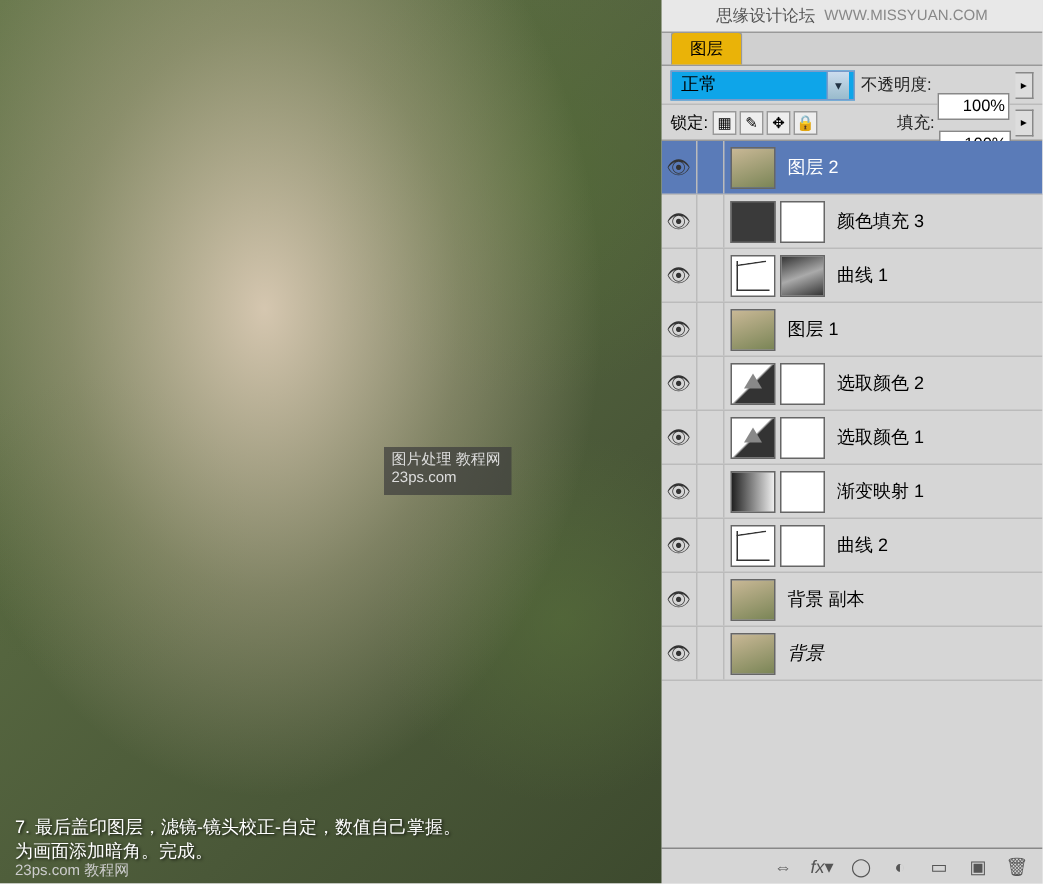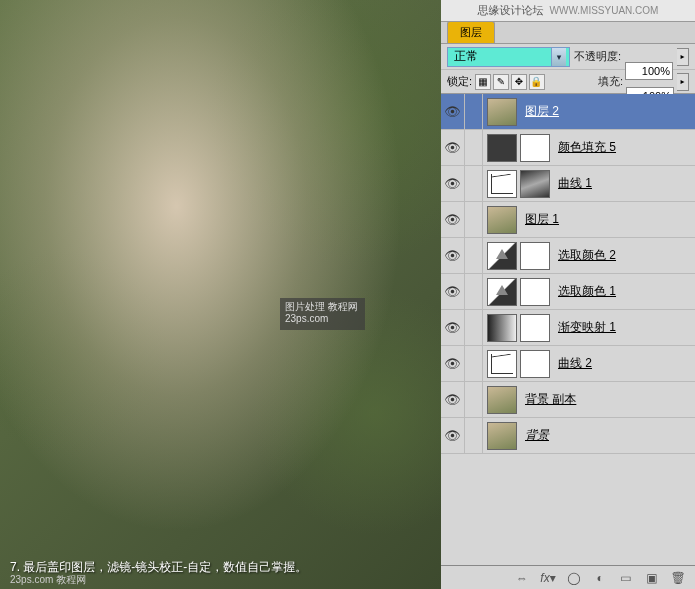--- a/index.html
+++ b/index.html
@@ -1,29 +1,29 @@
 <!DOCTYPE html>
 <html><head>
 <meta charset="utf-8">
 <style>
 * { margin: 0; padding: 0; box-sizing: border-box; }
 body { width: 695px; height: 589px; display: flex; font-family: "SimSun", sans-serif; font-size: 12px; background: #ededed; overflow: hidden; }
 .photo-area { width: 441px; height: 589px; position: relative; background: linear-gradient(135deg, #6b7a4f 0%, #5a6b42 30%, #4a5838 70%, #3d4a2e 100%); }
 .photo-overlay { position: absolute; inset: 0; background: radial-gradient(ellipse at 40% 35%, rgba(235,215,195,0.85) 0%, rgba(200,185,160,0.4) 35%, transparent 60%); }
 .leaves { position: absolute; inset: 0; background: radial-gradient(circle at 80% 20%, rgba(85,110,55,0.6) 0%, transparent 25%), radial-gradient(circle at 15% 60%, rgba(75,95,50,0.5) 0%, transparent 20%), radial-gradient(circle at 85% 70%, rgba(90,115,60,0.55) 0%, transparent 22%); }
-.watermark-box { position: absolute; top: 298px; left: 280px; width: 85px; height: 32px; background: rgba(60,60,60,0.7); color: #ddd; font-size: 10px; padding: 3px 5px; line-height: 12px; }
+.watermark-box { position: absolute; top: 298px; left: 256px; width: 85px; height: 32px; background: rgba(60,60,60,0.7); color: #ddd; font-size: 10px; padding: 3px 5px; line-height: 12px; }
 .caption { position: absolute; bottom: 14px; left: 10px; color: #fff; font-size: 12px; line-height: 16px; text-shadow: 1px 1px 2px rgba(0,0,0,0.8); }
 .caption-url { position: absolute; bottom: 2px; left: 10px; color: #ccc; font-size: 10px; margin-top: 28px; }
 .panel { width: 254px; height: 589px; background: #d6d6d6; display: flex; flex-direction: column; }
 .title-bar { height: 22px; background: #e8e8e8; border-bottom: 1px solid #999; display: flex; align-items: center; justify-content: center; gap: 6px; font-size: 11px; color: #555; }
 .title-url { color: #888; font-size: 10px; }
 .tab-bar { height: 22px; display: flex; align-items: flex-end; padding-left: 6px; border-bottom: 1px solid #999; background: #d0d0d0; }
 .tab { padding: 3px 12px; background: #eab308; border: 1px solid #999; border-bottom: none; border-radius: 3px 3px 0 0; font-size: 11px; }
 .options-row { height: 26px; display: flex; align-items: center; padding: 0 6px; gap: 4px; border-bottom: 1px solid #bbb; }
-.blend-select { flex: 1; height: 20px; border: 1px solid #7a9ac9; background: #5eead4; display: flex; align-items: center; justify-content: space-between; padding: 0 3px 0 6px; font-size: 12px; }
+.blend-select { flex: 1; height: 20px; border: 1px solid #7a9ac9; background: #0ea5e9; display: flex; align-items: center; justify-content: space-between; padding: 0 3px 0 6px; font-size: 12px; }
 .dd-arrow { width: 15px; height: 18px; background: linear-gradient(#cde, #9bc); border-left: 1px solid #7a9ac9; display: flex; align-items: center; justify-content: center; color: #234; font-size: 9px; }
 .opt-label { font-size: 11px; color: #222; }
 .pct-input { width: 48px; height: 18px; border: 1px solid #888; background: #fff; text-align: right; padding-right: 2px; display: flex; align-items: center; justify-content: flex-end; font-size: 11px; margin-top: 28px; }
 .pct-btn { width: 12px; height: 18px; background: #ddd; border: 1px solid #888; border-left: none; font-size: 8px; display: flex; align-items: center; justify-content: center; }
 .lock-row { height: 24px; display: flex; align-items: center; padding: 0 6px; gap: 3px; border-bottom: 1px solid #999; font-size: 11px; }
 .lock-icons { display: flex; gap: 2px; }
 .lock-icon { width: 16px; height: 16px; border: 1px solid #999; background: #eee; display: flex; align-items: center; justify-content: center; font-size: 10px; }
 .layers-list { flex: 1; overflow-y: auto; background: #d6d6d6; }
 .layer-row { height: 36px; display: flex; align-items: center; border-bottom: 1px solid #bbb; background: #d6d6d6; }
 .layer-row.selected { background: #5a7bb8; color: #fff; }
@@ -34,38 +34,39 @@
 .thumb.img { background: linear-gradient(160deg, #c9b896 0%, #7a8556 100%); }
 .thumb.solid { background: #3a3a3a; }
 .thumb.curves { background: #fff; position: relative; }
 .thumb.curves::after { content: ""; position: absolute; inset: 3px; border-left: 1px solid #333; border-bottom: 1px solid #333; }
 .thumb.curves::before { content: ""; position: absolute; left: 4px; right: 4px; top: 4px; bottom: 4px; border-top: 1.5px solid #333; border-radius: 0 0 0 20px; transform: rotate(-8deg); }
 .thumb.selcolor { background: linear-gradient(135deg, #fff 0%, #fff 48%, #333 52%, #333 100%); position: relative; }
 .thumb.selcolor::after { content: ""; position: absolute; left: 8px; top: 6px; width: 0; height: 0; border-left: 6px solid transparent; border-right: 6px solid transparent; border-bottom: 10px solid #888; }
 .thumb.gradmap { background: linear-gradient(to right, #222, #eee); }
 .mask { width: 30px; height: 28px; border: 1px solid #666; margin-left: 3px; background: #fff; }
 .mask.painted { background: linear-gradient(160deg, #333 0%, #aaa 50%, #333 100%); }
-.layer-name { margin-left: 8px; font-size: 12px; text-decoration: underline; }
+.layer-name { margin-left: 8px; font-size: 12px; }
 .bottom-bar { height: 24px; border-top: 1px solid #888; background: #d6d6d6; display: flex; align-items: center; justify-content: flex-end; gap: 8px; padding: 0 8px; }
 .bb-icon { width: 18px; height: 16px; color: #555; font-size: 12px; display: flex; align-items: center; justify-content: center; }
 .bg-italic { font-style: italic; }
 .spacer { flex: 1; }
 </style>
 </head>
 <body>
 
 <div class="photo-area">
   <div class="leaves"></div>
   <div class="photo-overlay"></div>
   <div class="watermark-box">
     <div>图片处理 教程网</div>
     <div>23ps.com</div>
   </div>
   <div class="caption">
     <div>7. 最后盖印图层，滤镜-镜头校正-自定，数值自己掌握。</div>
+    <div>为画面添加暗角。完成。</div>
   </div>
   <div class="caption-url">23ps.com 教程网</div>
 </div>
 
 <div class="panel">
   <div class="title-bar">
     <span>思缘设计论坛</span>
     <span class="title-url">WWW.MISSYUAN.COM</span>
   </div>
   <div class="tab-bar">
@@ -107,21 +108,21 @@
         <div class="thumb img"></div>
         <div class="layer-name">图层 2</div>
       </div>
       <div class="layer-row">
         <div class="vis-col">
           <span class="eye-icon">👁</span>
         </div>
         <div class="link-col"></div>
         <div class="thumb solid"></div>
         <div class="mask"></div>
-        <div class="layer-name">颜色填充 5</div>
+        <div class="layer-name">颜色填充 3</div>
       </div>
       <div class="layer-row">
         <div class="vis-col">
           <span class="eye-icon">👁</span>
         </div>
         <div class="link-col"></div>
         <div class="thumb curves"></div>
         <div class="mask painted"></div>
         <div class="layer-name">曲线 1</div>
       </div>

